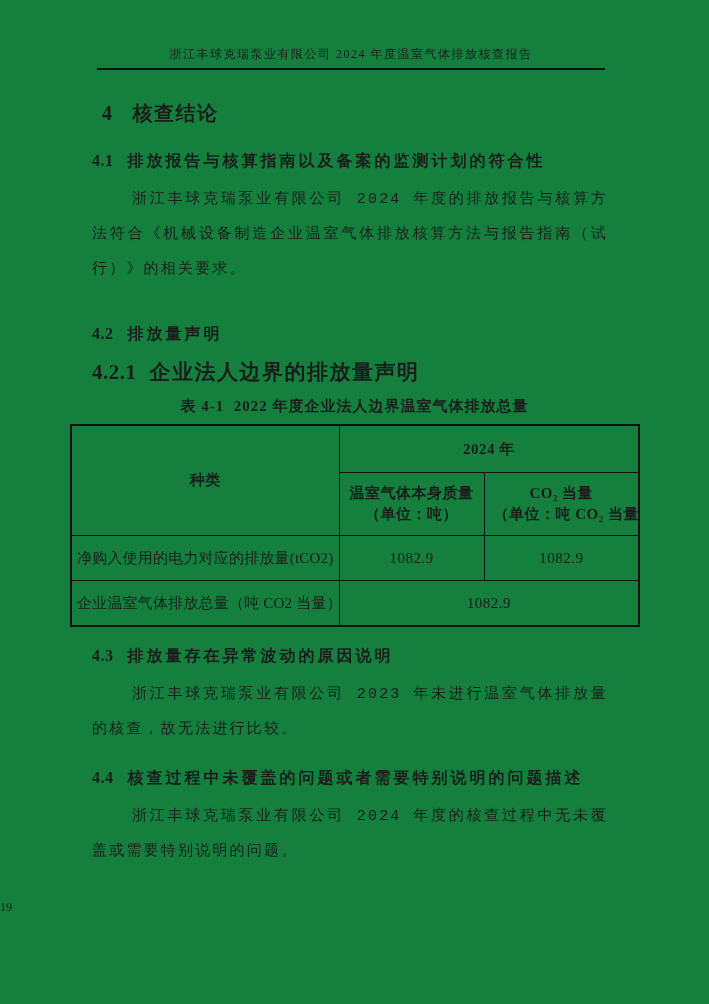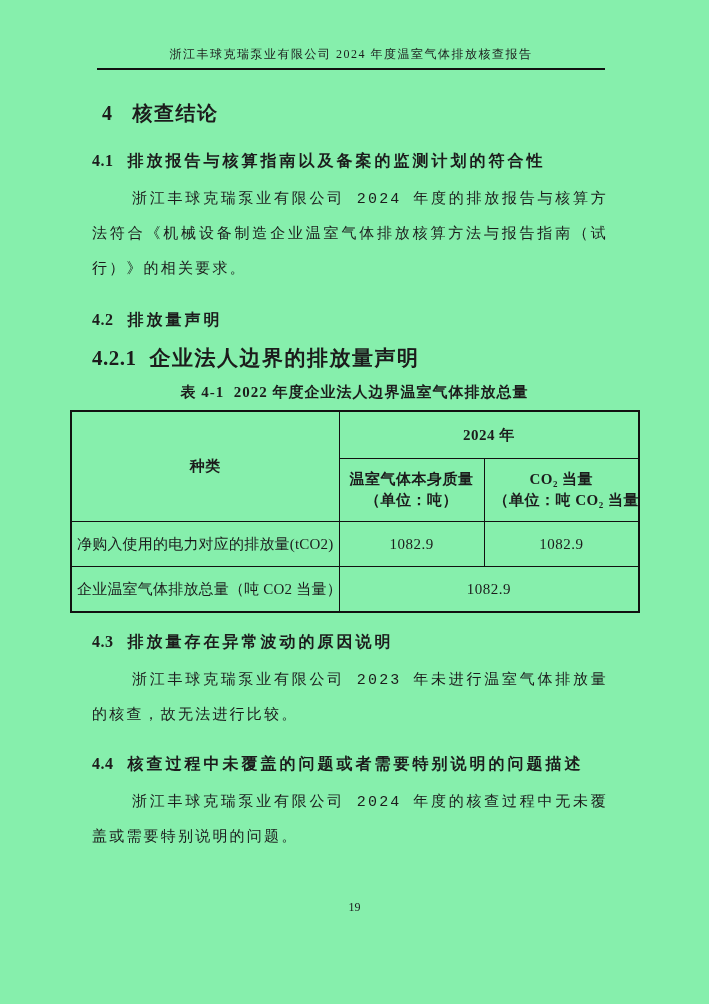--- a/index.html
+++ b/index.html
@@ -1,21 +1,21 @@
 <!DOCTYPE html>
 <html lang="zh"><head>
 <meta charset="utf-8">
 <style>
   html, body { margin: 0; padding: 0; background: #ffffff; }
   .page {
     position: relative;
     width: 709px;
     height: 1004px;
     margin: 0 auto;
-    background: #86efac;
+    background: #15803d;
     color: #1c1c1c;
     font-family: "Liberation Serif", "DejaVu Serif", serif;
     overflow: hidden;
   }
   
   .doc-header {
     margin: 0 104px 0 97px;
     padding: 46px 0 5px 0;
     border-bottom: 2px solid #111;
     text-align: center;
@@ -101,21 +101,21 @@
     text-align: left;
     padding-left: 5px;
     letter-spacing: 0.2px;
   }
   
   .page-number {
     position: absolute;
     left: 0;
     right: 0;
     top: 900px;
-    text-align: center;
+    text-align: left;
     font-size: 12px;
   }
 </style>
 </head>
 <body>
 
 <div class="page">
 
   <div class="doc-header">
     <span>浙江丰球克瑞泵业有限公司 2024 年度温室气体排放核查报告</span>
@@ -125,21 +125,21 @@
     <span class="hnum">4</span>
     <span>核查结论</span>
   </div>
 
   <div class="h2">
     <span class="hnum">4.1</span>
     <span>排放报告与核算指南以及备案的监测计划的符合性</span>
   </div>
   <p class="para">浙江丰球克瑞泵业有限公司 2024 年度的排放报告与核算方法符合《机械设备制造企业温室气体排放核算方法与报告指南（试行）》的相关要求。</p>
 
-  <div class="h2" style="margin-top:22px">
+  <div class="h2" style="margin-top:36px">
     <span class="hnum">4.2</span>
     <span>排放量声明</span>
   </div>
 
   <div class="h3">
     <span class="hnum">4.2.1</span>
     <span>企业法人边界的排放量声明</span>
   </div>
 
   <div class="tbl-caption">表 4-1  2022 年度企业法人边界温室气体排放总量</div>

